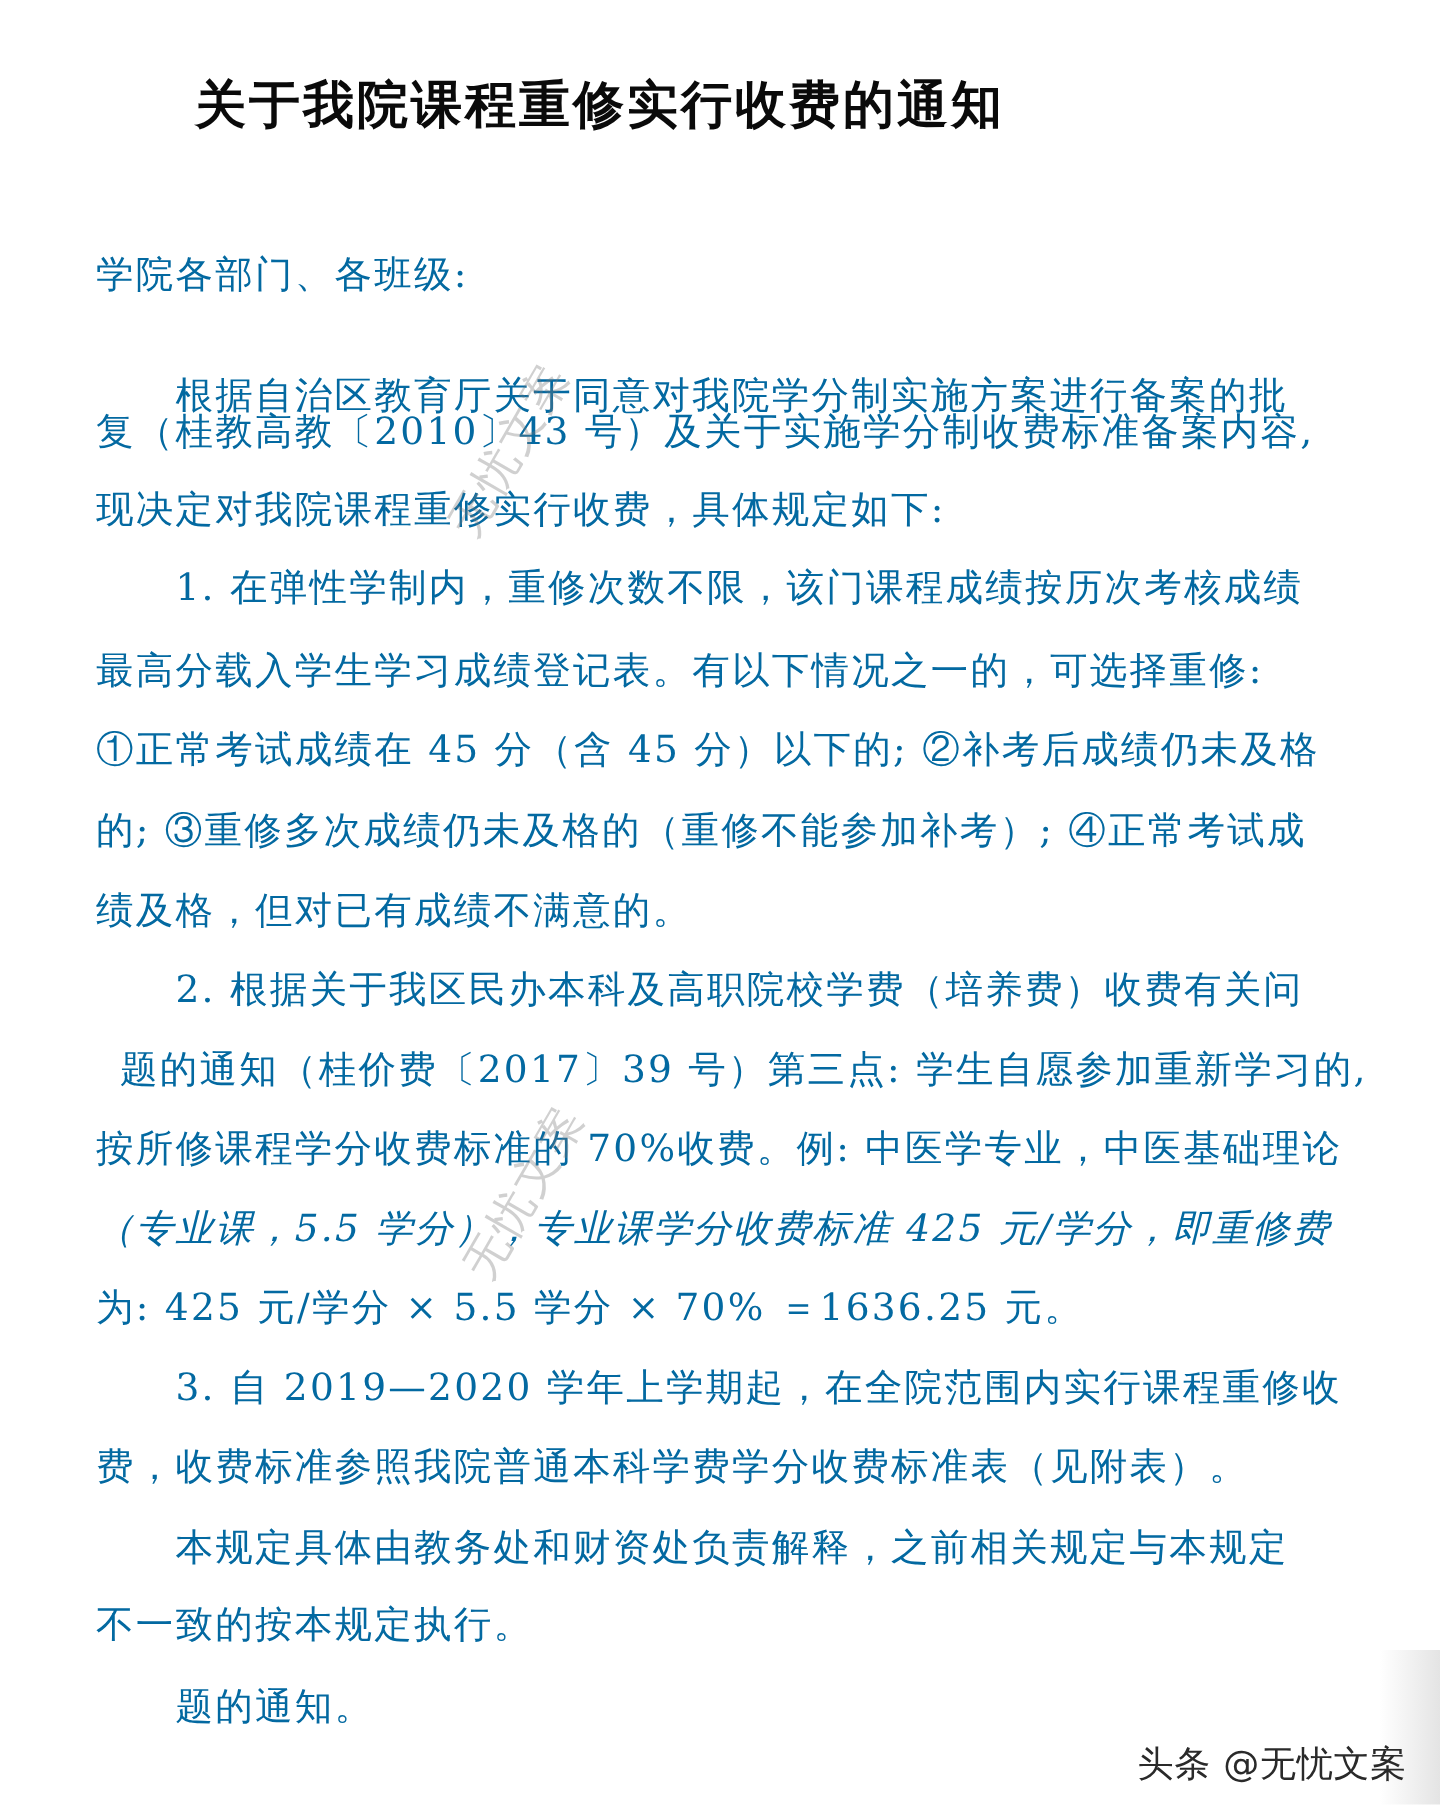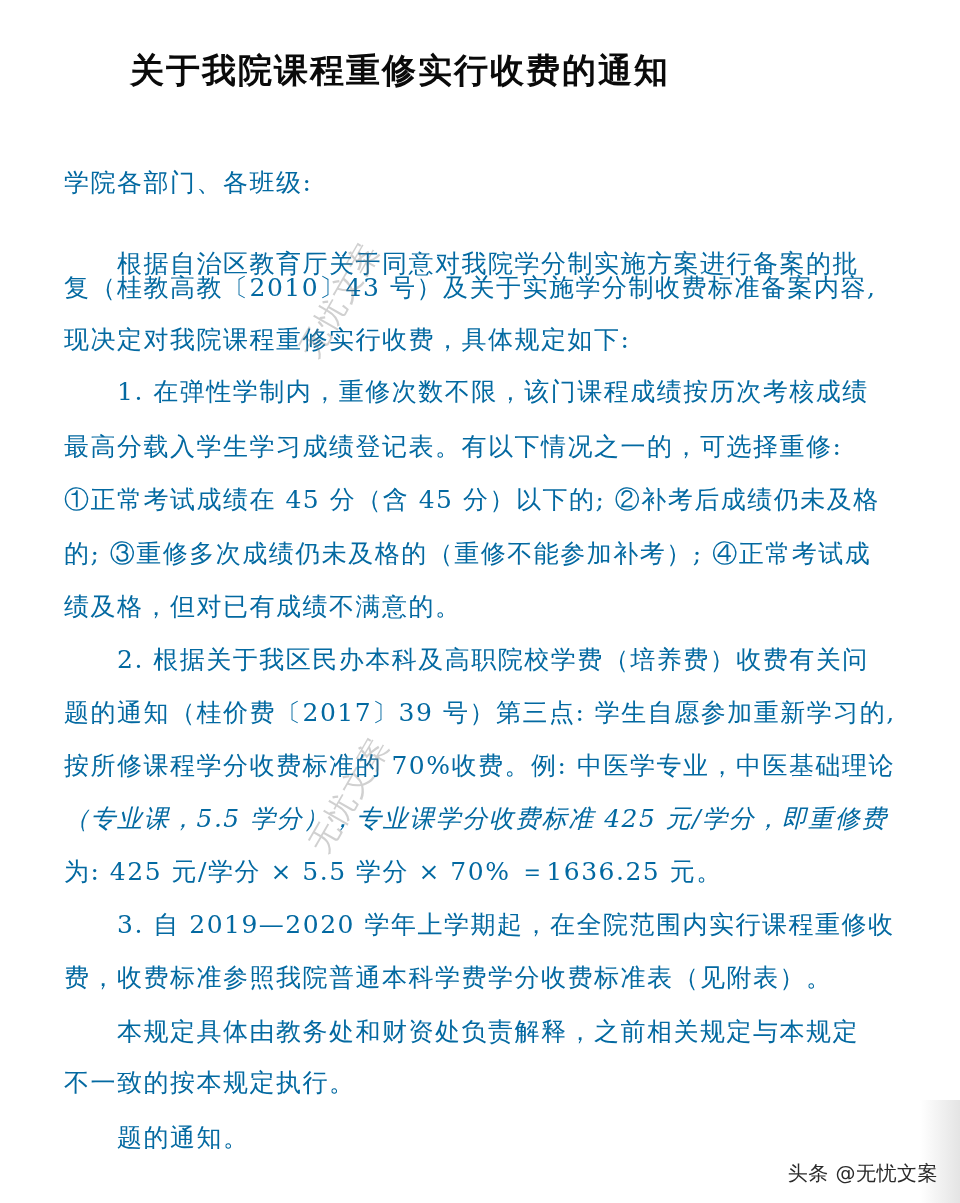--- a/index.html
+++ b/index.html
@@ -48,21 +48,21 @@
       transform-origin: left top;
       white-space: nowrap;
       letter-spacing: 2px;
       pointer-events: none;
     }
     .footer-mark {
       position: absolute;
       right: 22px;
       top: 1160px;
       font-family: "DejaVu Sans", "Liberation Sans", sans-serif;
-      font-size: 20px;
+      font-size: 24px;
       color: #2a2a2a;
       letter-spacing: 0.5px;
     }
     .edge-shadow {
       position: absolute;
       right: 0;
       top: 1100px;
       width: 40px;
       height: 103px;
       background: linear-gradient(to right, rgba(255,255,255,0), rgba(210,210,210,0.6));
@@ -80,21 +80,21 @@
   <div class="line" style="top:268px;">复（桂教高教〔2010〕43 号）及关于实施学分制收费标准备案内容,</div>
   <div class="line" style="top:320px;">现决定对我院课程重修实行收费，具体规定如下:</div>
 
   <div class="line indent" style="top:372px;">1. 在弹性学制内，重修次数不限，该门课程成绩按历次考核成绩</div>
   <div class="line" style="top:427px;">最高分载入学生学习成绩登记表。有以下情况之一的，可选择重修:</div>
   <div class="line" style="top:480px;">①正常考试成绩在 45 分（含 45 分）以下的; ②补考后成绩仍未及格</div>
   <div class="line" style="top:534px;">的; ③重修多次成绩仍未及格的（重修不能参加补考）; ④正常考试成</div>
   <div class="line" style="top:587px;">绩及格，但对已有成绩不满意的。</div>
 
   <div class="line indent" style="top:640px;">2. 根据关于我区民办本科及高职院校学费（培养费）收费有关问</div>
-  <div class="line" style="top:693px;">题的通知（桂价费〔2017〕39 号）第三点: 学生自愿参加重新学习的,</div>
+  <div class="line" style="top:693px;margin-left:16px;">题的通知（桂价费〔2017〕39 号）第三点: 学生自愿参加重新学习的,</div>
   <div class="line" style="top:746px;">按所修课程学分收费标准的 70%收费。例: 中医学专业，中医基础理论</div>
   <div class="line" style="top:799px;font-style:italic;">（专业课，5.5 学分），专业课学分收费标准 425 元/学分，即重修费</div>
   <div class="line" style="top:852px;">为: 425 元/学分 × 5.5 学分 × 70% ＝1636.25 元。</div>
 
   <div class="line indent" style="top:905px;">3. 自  2019—2020  学年上学期起，在全院范围内实行课程重修收</div>
   <div class="line" style="top:958px;">费，收费标准参照我院普通本科学费学分收费标准表（见附表）。</div>
 
   <div class="line indent" style="top:1012px;">本规定具体由教务处和财资处负责解释，之前相关规定与本规定</div>
   <div class="line" style="top:1063px;">不一致的按本规定执行。</div>
   <div class="line indent" style="top:1118px;">题的通知。</div>

